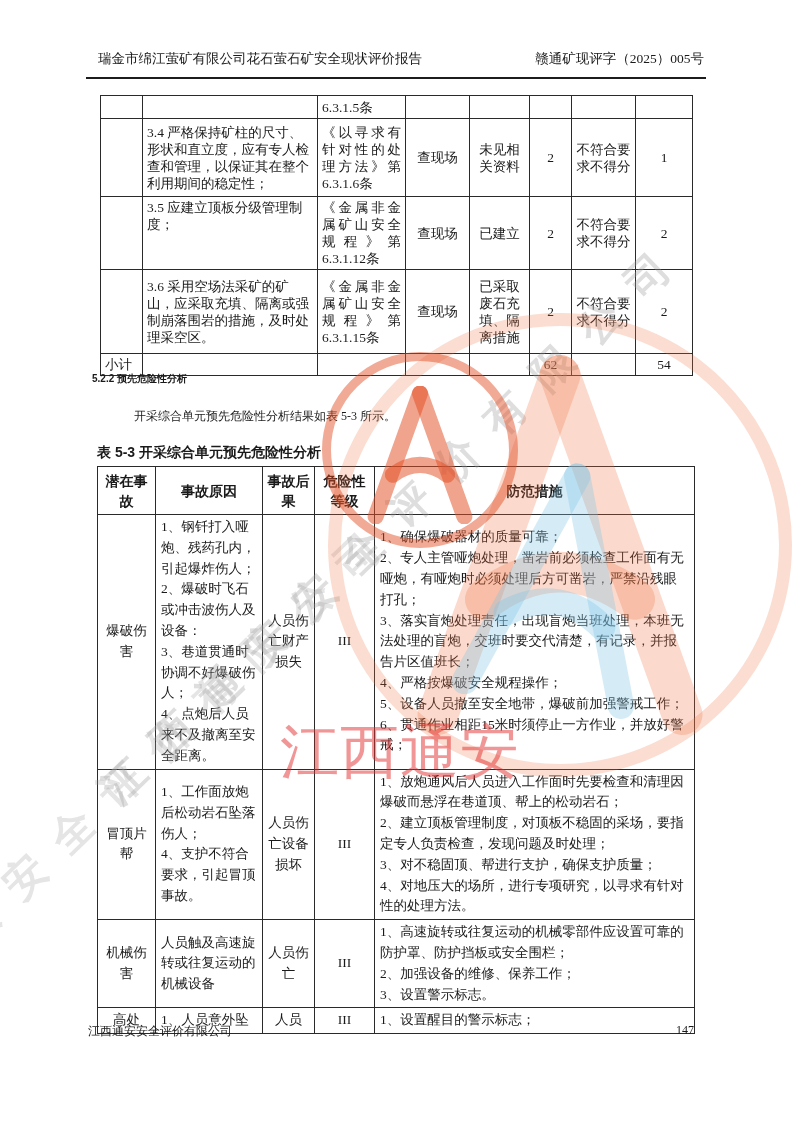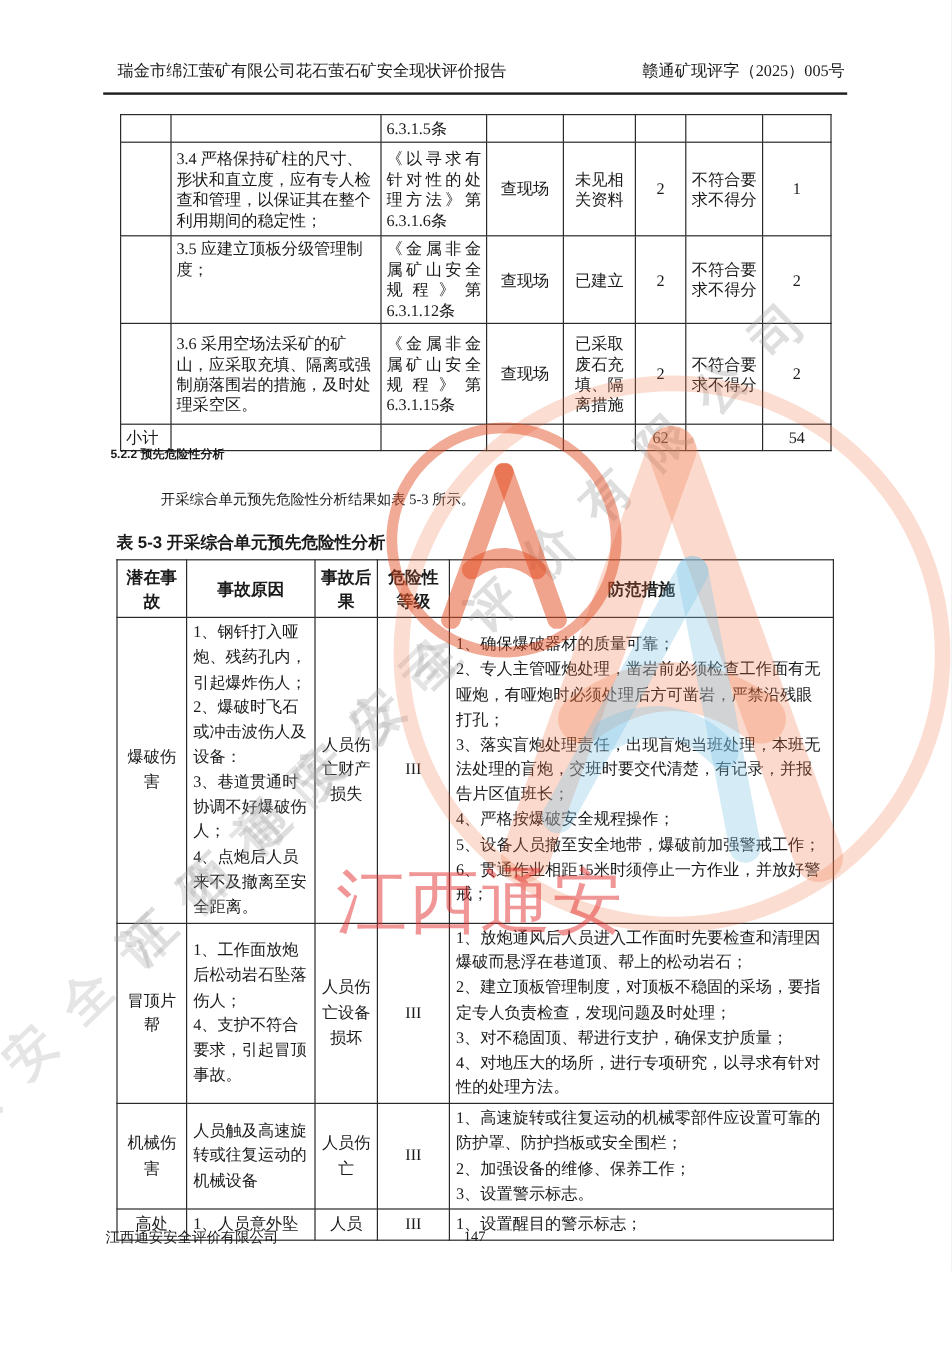--- a/index.html
+++ b/index.html
@@ -28,21 +28,21 @@
   .para { position:absolute; left:134px; top:408px; font-size:12px; }
   .cap  { position:absolute; left:97px; top:444px; width:597px; text-align:left; font-family:"Liberation Sans","DejaVu Sans",sans-serif; font-weight:bold; font-size:14px; }
   
   .tbl2 { position:absolute; left:97px; top:466px; width:597px; font-size:13.5px; }
   .tbl2 th { font-family:"Liberation Sans","DejaVu Sans",sans-serif; font-weight:bold; font-size:14px; height:48px; text-align:center; vertical-align:middle; padding:1px 2px; line-height:20px; }
   .tbl2 td { padding:2px 5px; line-height:20.8px; vertical-align:middle; }
   .tbl2 td.c { text-align:center; }
   .pre { white-space:pre-line; }
   
   .foot-co  { position:absolute; left:88px; top:1023px; font-size:12px; }
-  .foot-pg  { position:absolute; left:97px; top:1023px; width:597px; text-align:center; font-size:12px; }
+  .foot-pg  { position:absolute; left:97px; top:1023px; width:597px; text-align:right; font-size:12px; }
   
   .wm { position:absolute; pointer-events:none; }
   .wm-gray {
     font-family:"Liberation Sans","DejaVu Sans",sans-serif;
     font-size:42px; letter-spacing:24px; white-space:nowrap; font-weight:bold;
     color:rgba(158,158,158,0.34);
   }
   .wm-gray1 { left:-10px; top:492px; width:810px; text-align:center; transform:rotate(-44deg); }
   .wm-gray2 { left:-300px; top:772px; width:810px; text-align:center; transform:rotate(-44deg); opacity:.8; }
   .ring { border-radius:50%; }

